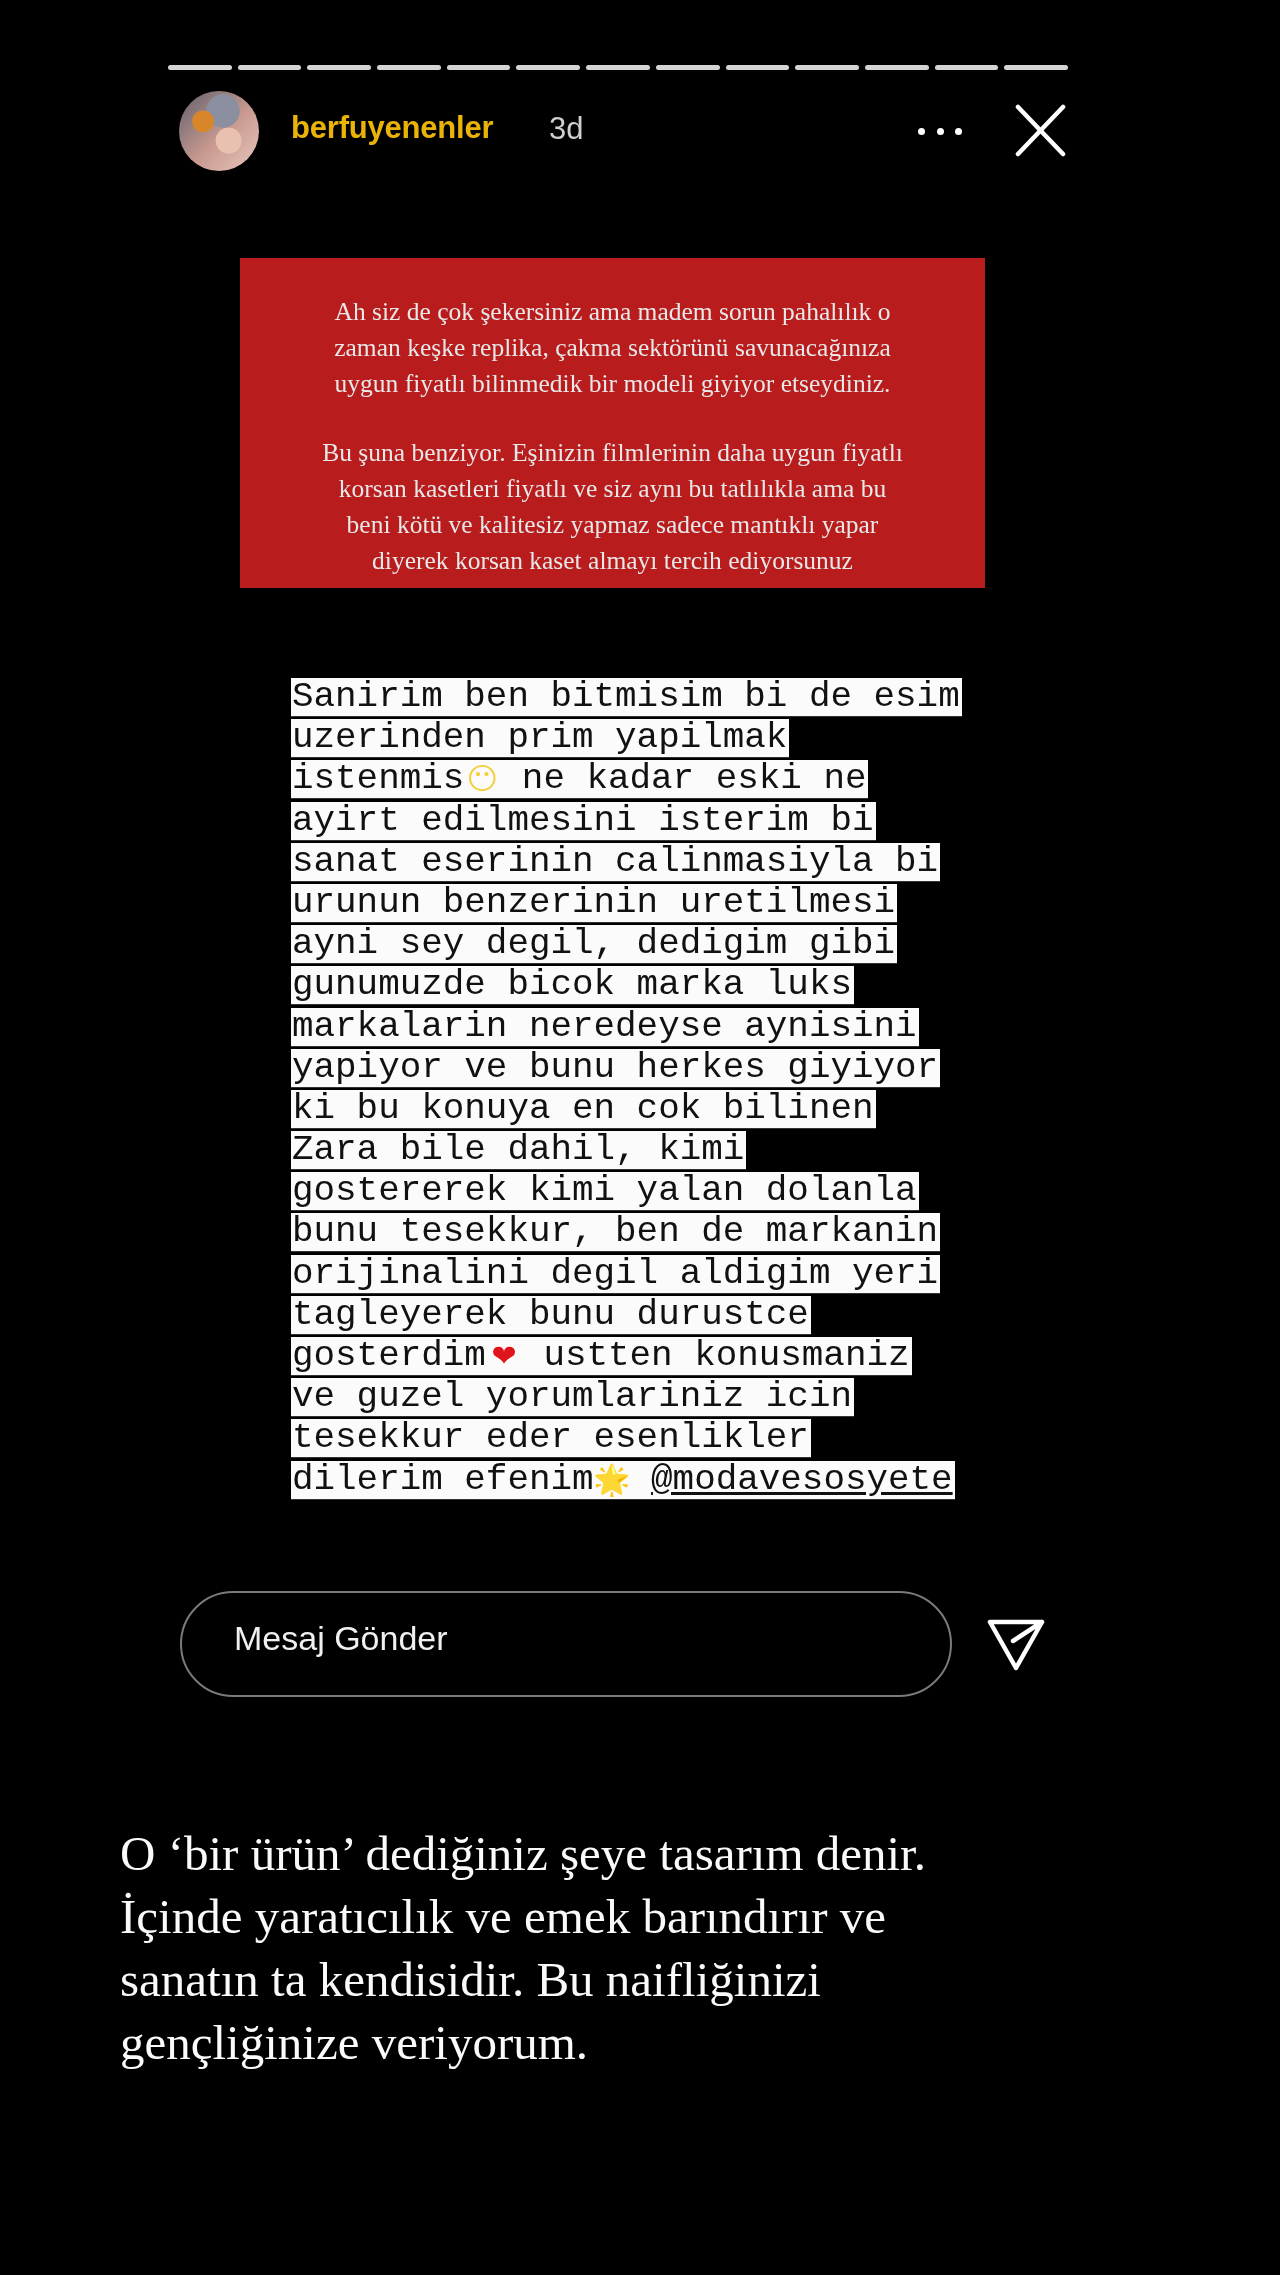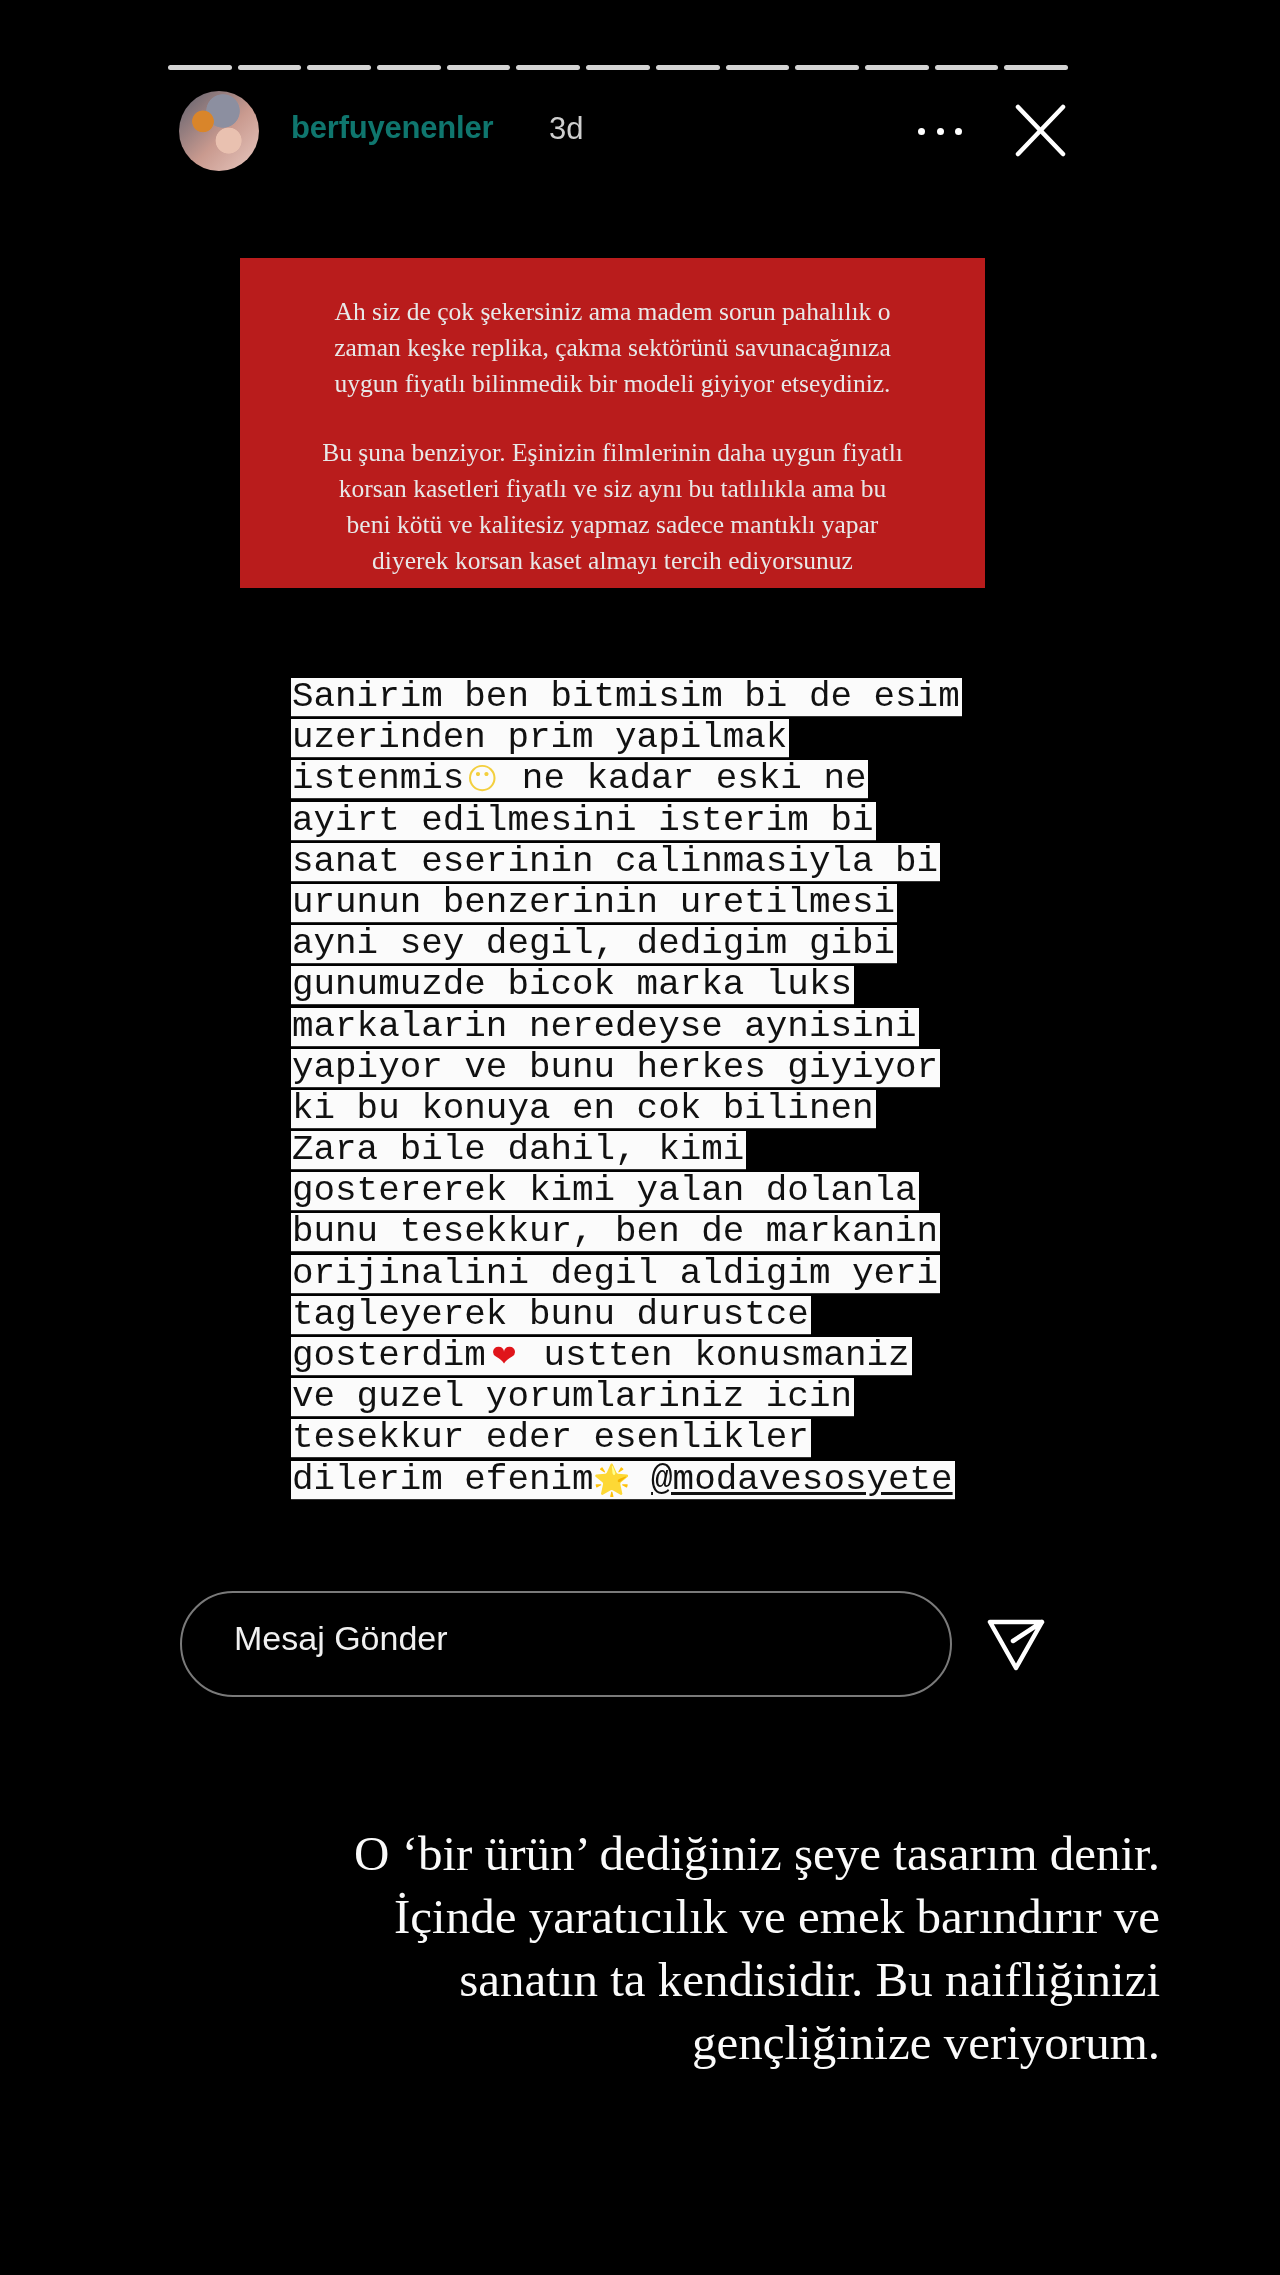--- a/index.html
+++ b/index.html
@@ -44,21 +44,21 @@
                 radial-gradient(circle at 30% 38%, #d9852a 0 14%, transparent 15%),
                 radial-gradient(circle at 55% 25%, #8c8fa0 0 22%, transparent 23%),
                 linear-gradient(135deg, #5d5f6d 0%, #c99a8f 55%, #e8c8c0 100%);
   }
   .username {
     position: absolute;
     left: 291px;
     top: 110px;
     font-size: 31px;
     font-weight: bold;
-    color: #0f766e;
+    color: #eab308;
     letter-spacing: -0.2px;
   }
   .time {
     position: absolute;
     left: 549px;
     top: 111px;
     font-size: 31px;
     color: #cfcfcf;
   }
   .more {
@@ -182,21 +182,21 @@
   }
   
   .caption {
     position: absolute;
     left: 120px;
     top: 1822px;
     width: 1040px;
     font-family: "Liberation Serif", serif;
     font-size: 49px;
     line-height: 63px;
-    text-align: right;
+    text-align: left;
     color: #fafafa;
   }
   .caption p { margin: 0; }
 </style>
 </head>
 <body>
 
 <div class="progress">
   <div class="seg"></div>
   <div class="seg"></div>

